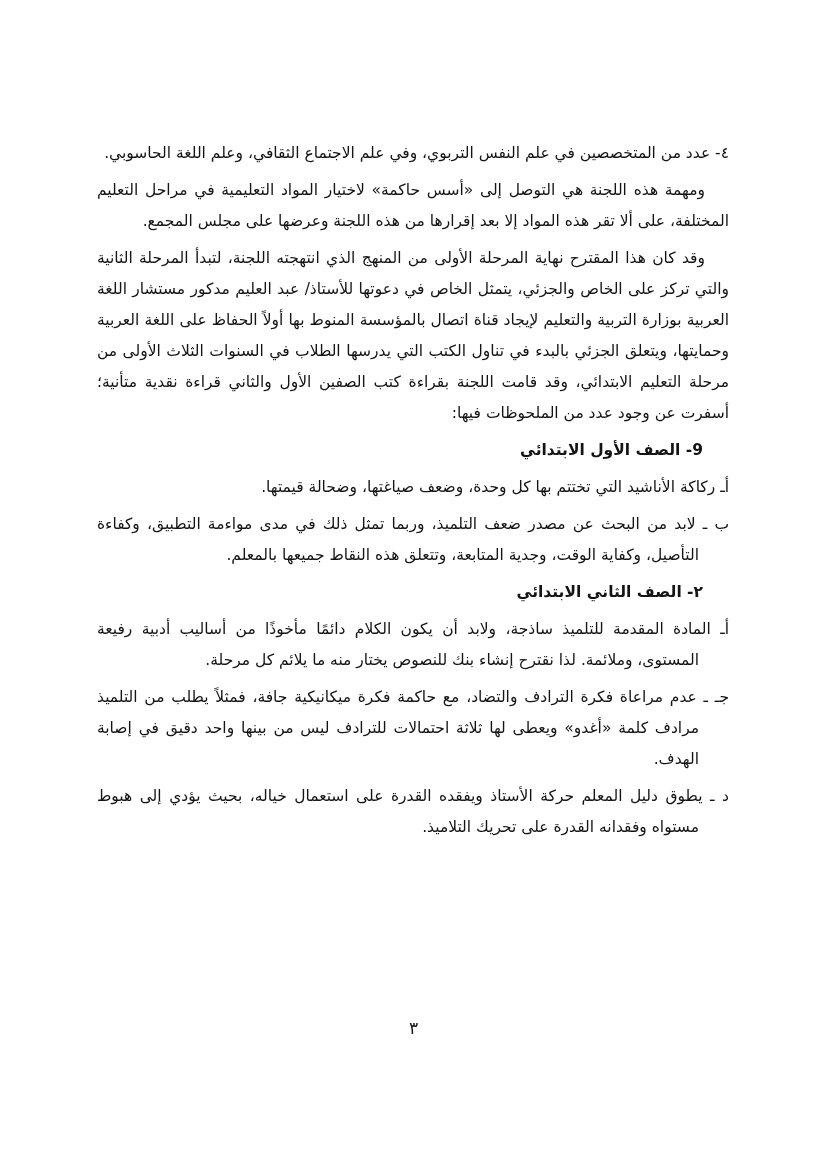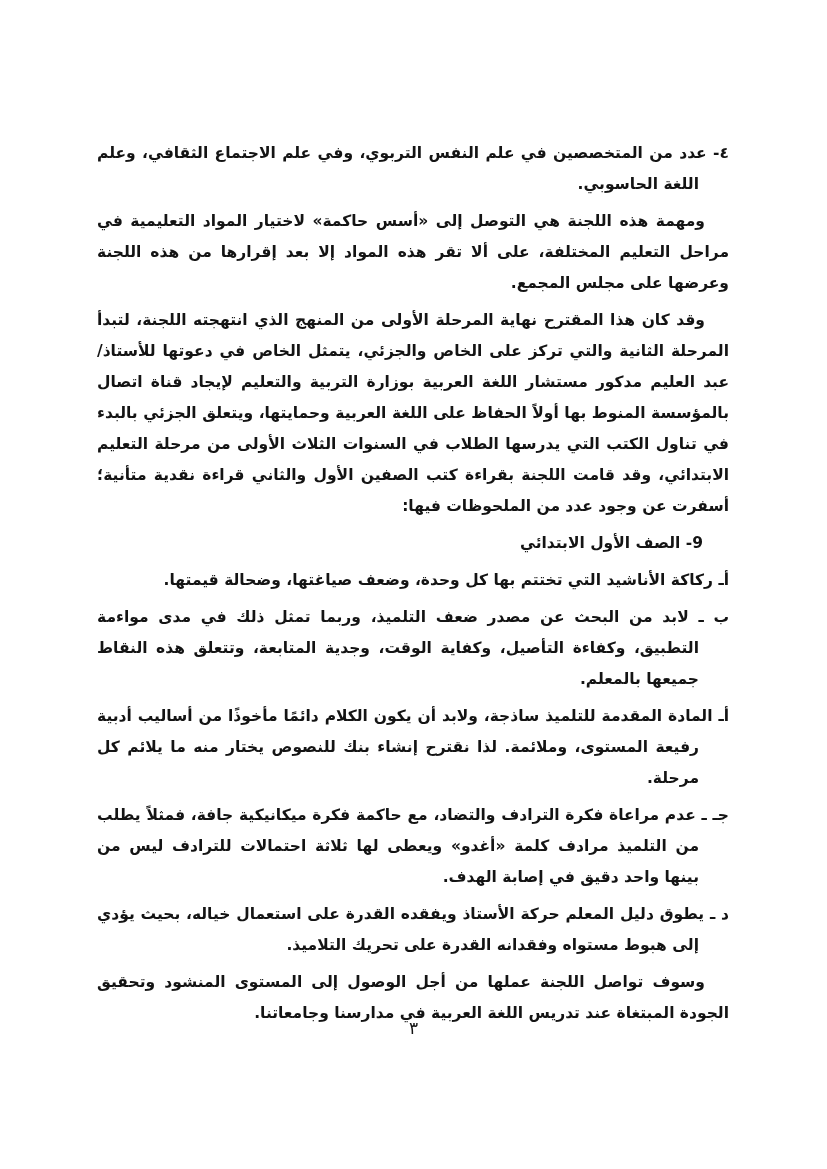--- a/index.html
+++ b/index.html
@@ -23,21 +23,20 @@
     right: 98px;
     width: 632px;
     direction: rtl;
     text-align: justify;
     font-size: 15.5px;
     line-height: 31px;
     letter-spacing: 0;
   }
   .block {
     margin: 0 0 6px 0;
-    font-weight: bold;
   }
   
   .para-indent {
     text-indent: 24px;
   }
   
   .hang {
     padding-right: 30px;
     text-indent: -30px;
   }
@@ -68,26 +67,26 @@
     <div class="block para-indent">ومهمة هذه اللجنة هي التوصل إلى «أسس حاكمة» لاختيار المواد التعليمية في مراحل التعليم المختلفة، على ألا تقر هذه المواد إلا بعد إقرارها من هذه اللجنة وعرضها على مجلس المجمع.</div>
 
     <div class="block para-indent">وقد كان هذا المقترح نهاية المرحلة الأولى من المنهج الذي انتهجته اللجنة، لتبدأ المرحلة الثانية والتي تركز على الخاص والجزئي، يتمثل الخاص في دعوتها للأستاذ/ عبد العليم مدكور مستشار اللغة العربية بوزارة التربية والتعليم لإيجاد قناة اتصال بالمؤسسة المنوط بها أولاً الحفاظ على اللغة العربية وحمايتها، ويتعلق الجزئي بالبدء في تناول الكتب التي يدرسها الطلاب في السنوات الثلاث الأولى من مرحلة التعليم الابتدائي، وقد قامت اللجنة بقراءة كتب الصفين الأول والثاني قراءة نقدية متأنية؛ أسفرت عن وجود عدد من الملحوظات فيها:</div>
 
     <div class="block heading">9- الصف الأول الابتدائي</div>
 
     <div class="block hang">أـ ركاكة الأناشيد التي تختتم بها كل وحدة، وضعف صياغتها، وضحالة قيمتها.</div>
 
     <div class="block hang">ب ـ لابد من البحث عن مصدر ضعف التلميذ، وربما تمثل ذلك في مدى مواءمة التطبيق، وكفاءة التأصيل، وكفاية الوقت، وجدية المتابعة، وتتعلق هذه النقاط جميعها بالمعلم.</div>
 
+    <div class="block heading">٢- الصف الثاني الابتدائي</div>
 
     <div class="block hang">أـ المادة المقدمة للتلميذ ساذجة، ولابد أن يكون الكلام دائمًا مأخوذًا من أساليب أدبية رفيعة المستوى، وملائمة. لذا نقترح إنشاء بنك للنصوص يختار منه ما يلائم كل مرحلة.</div>
 
 
     <div class="block hang">جـ ـ عدم مراعاة فكرة الترادف والتضاد، مع حاكمة فكرة ميكانيكية جافة، فمثلاً يطلب من التلميذ مرادف كلمة «أغدو» ويعطى لها ثلاثة احتمالات للترادف ليس من بينها واحد دقيق في إصابة الهدف.</div>
 
     <div class="block hang">د ـ يطوق دليل المعلم حركة الأستاذ ويفقده القدرة على استعمال خياله، بحيث يؤدي إلى هبوط مستواه وفقدانه القدرة على تحريك التلاميذ.</div>
 
-    <div class="block para-indent">وسوف تواصل اللجنة عملها من أجل الوصول إلى المستوى المنشود وتحقيق الجودة المبتغاة عند تدريس اللغة العربية في مدارسنا وجامعاتنا.</div>
 
   </div>
 
   <div class="page-number">٣</div>
 </div>
 
 </body></html>

